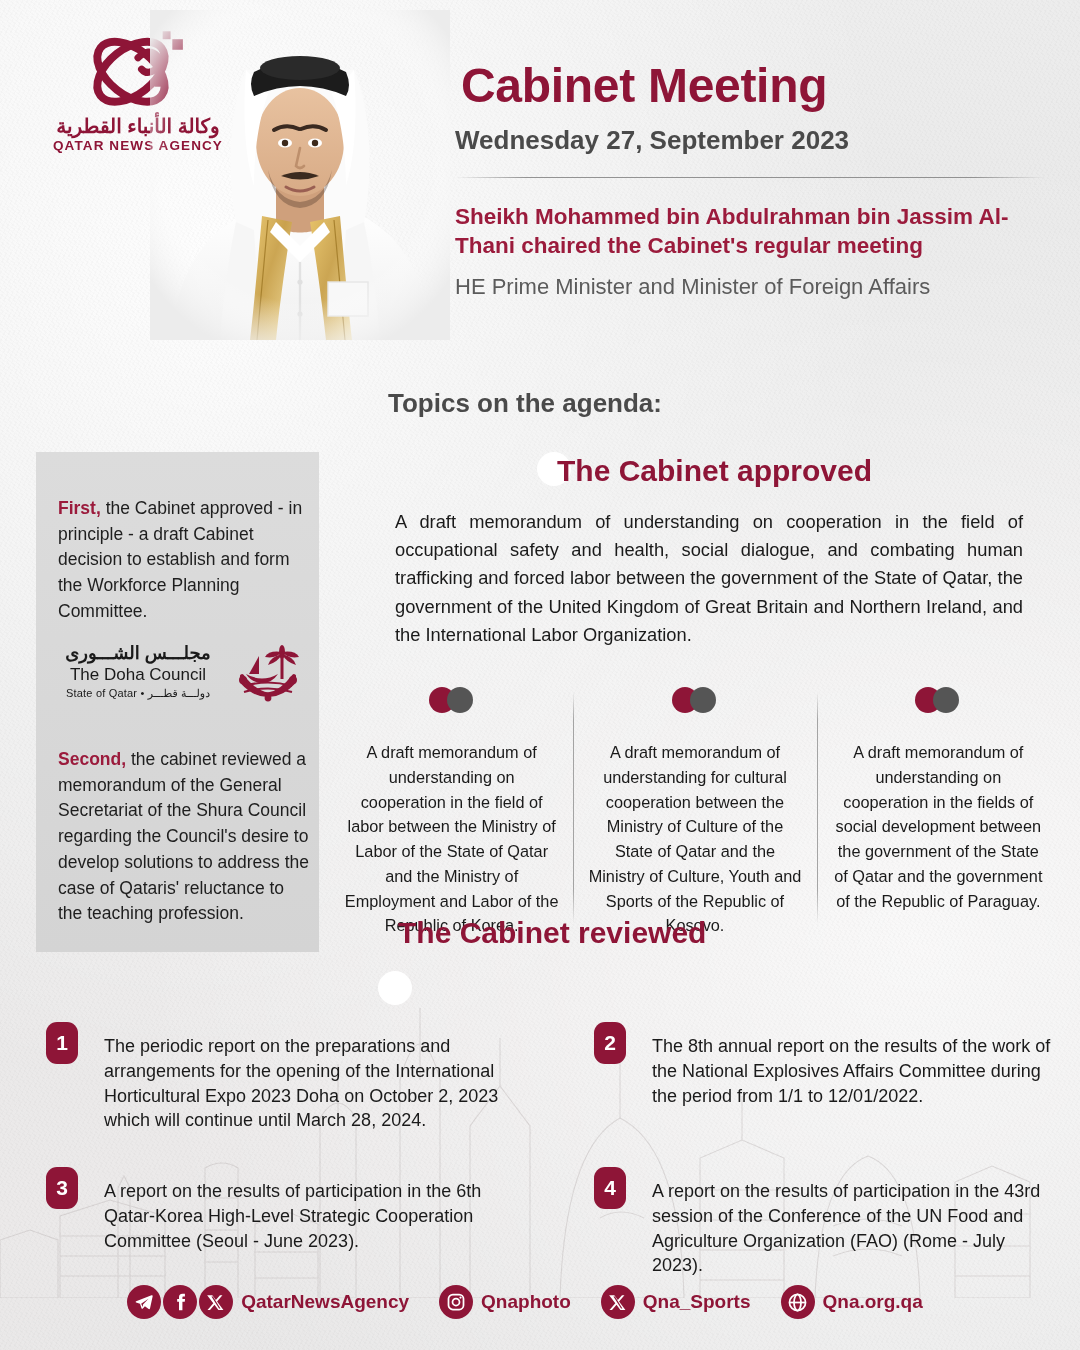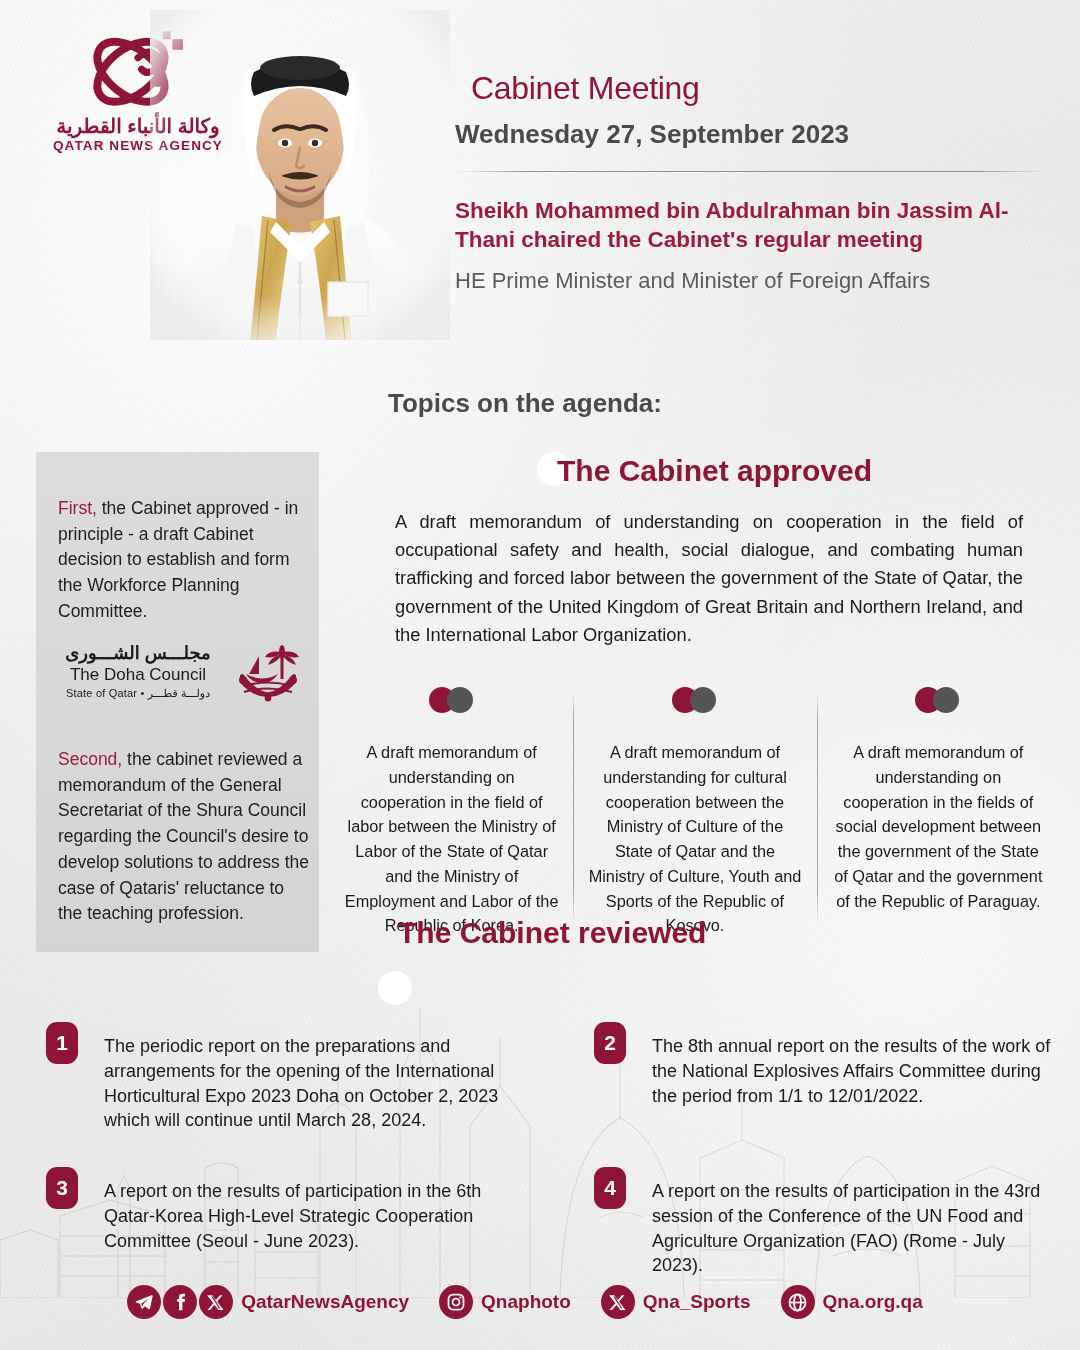--- a/index.html
+++ b/index.html
@@ -28,39 +28,39 @@
 
   
   .logo-wrap{position:absolute;left:38px;top:26px;width:200px;}
   .logo-mark{width:108px;height:88px;margin:0 auto;display:block;}
   .logo-ar{display:block;text-align:center;color:#8E1537;font-size:20px;font-weight:bold;letter-spacing:.5px;margin-top:2px;line-height:1;}
   .logo-en{display:block;text-align:center;color:#8E1537;font-size:13.5px;font-weight:bold;letter-spacing:1.1px;margin-top:3px;line-height:1;}
 
   .portrait{position:absolute;left:150px;top:10px;width:300px;height:330px;}
 
   .hdr{position:absolute;left:455px;top:56px;width:590px;}
-  .hdr-title{color:#8E1537;font-size:32px;font-weight:normal;line-height:1.0;letter-spacing:-.3px;margin:16px;}
+  .hdr-title{color:#8E1537;font-size:48px;font-weight:bold;line-height:1.0;letter-spacing:-.3px;margin:6px;}
   .hdr-date{color:#4a4a4a;font-size:26px;font-weight:bold;margin:16px 0 0 0;line-height:1.1;}
   .hdr-rule{height:1px;margin:22px 0 24px 0;
     background:linear-gradient(90deg,rgba(160,160,160,0) 0%,rgba(130,130,130,.85) 12%,rgba(130,130,130,.85) 88%,rgba(160,160,160,0) 100%);}
   .hdr-sub{color:#9B1B3C;font-size:22.5px;font-weight:bold;line-height:1.32;margin:0;}
   .hdr-role{color:#5b5b5b;font-size:22px;margin:13px 0 0 0;line-height:1.2;}
 
   
   .agenda{position:absolute;left:388px;top:388px;color:#4a4a4a;font-size:26px;font-weight:bold;}
 
   
   .lpanel{
     position:absolute;left:36px;top:452px;width:283px;height:500px;
     background:linear-gradient(180deg,#dcdcdc 0%,#d8d8d8 50%,#d4d4d4 100%);
   }
   .lpanel p{margin:0;color:#1e1e1e;font-size:17.5px;line-height:1.47;}
   .lp-first{position:absolute;left:22px;top:44px;width:248px;}
   .lp-second{position:absolute;left:22px;top:295px;width:252px;}
-  .kw{color:#9B1B3C;font-weight:normal;}
+  .kw{color:#9B1B3C;font-weight:bold;}
   .shura{position:absolute;left:18px;top:192px;width:250px;height:62px;}
   .shura-txt{position:absolute;left:0;top:0;width:168px;text-align:center;}
   .shura-ar{font-size:18px;color:#1a1a1a;font-weight:bold;line-height:1;letter-spacing:1px;}
   .shura-en{font-size:17px;color:#1a1a1a;line-height:1;margin-top:4px;}
   .shura-sub{font-size:11px;color:#1a1a1a;line-height:1;margin-top:5px;letter-spacing:.2px;}
 
   
   .sec-head{position:absolute;font-weight:bold;color:#8E1537;font-size:30px;white-space:nowrap;}
   .sec-dot{position:absolute;width:34px;height:34px;border-radius:50%;background:#ffffff;}
 

